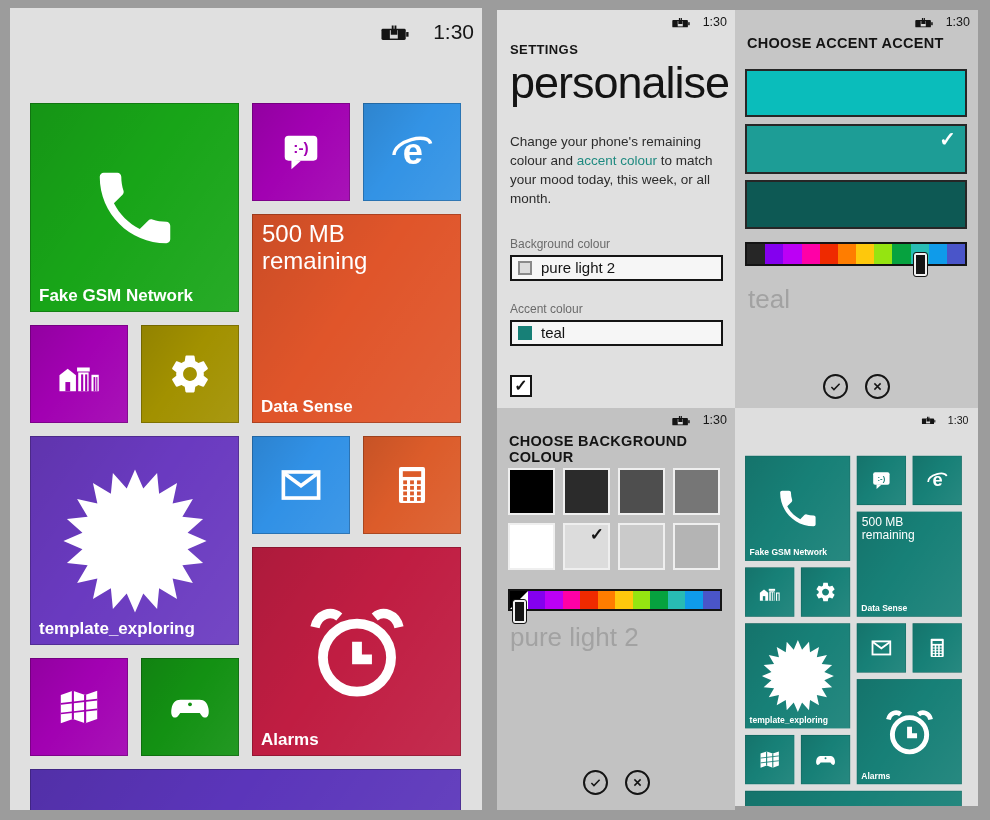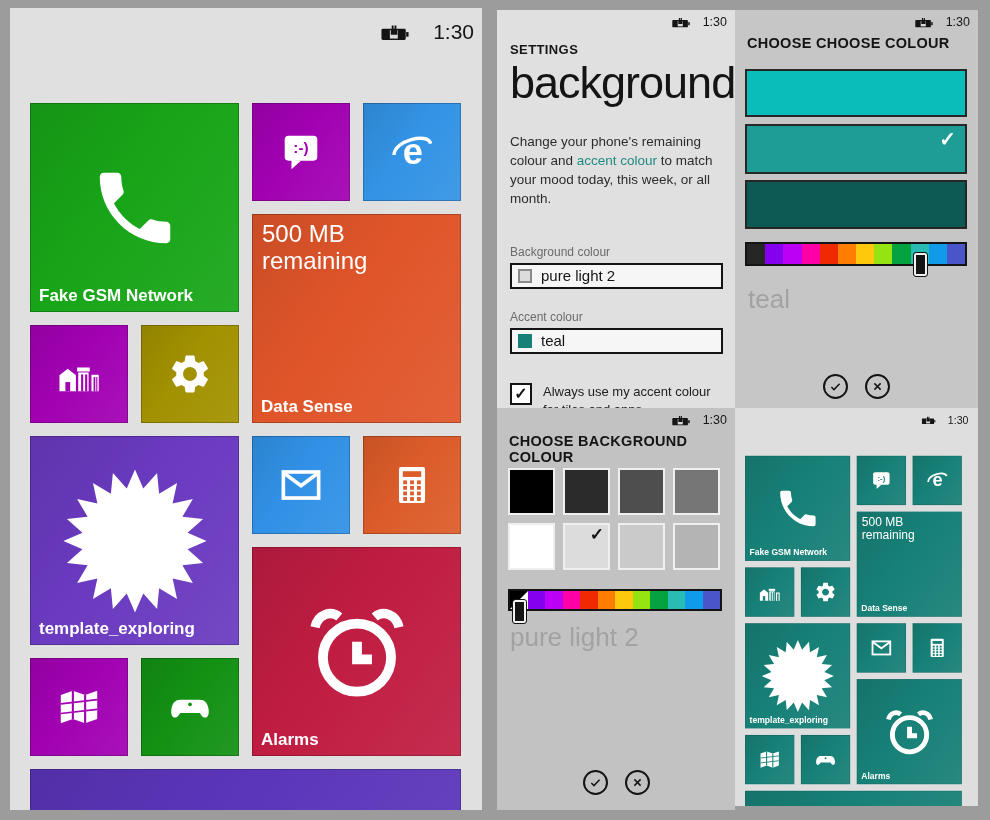--- a/index.html
+++ b/index.html
@@ -35,21 +35,21 @@
   .tile-headline{position:absolute;left:10px;top:6px;width:150px;color:#fff;font-size:24px;font-weight:400;line-height:1.14;}
   .mini-inner{position:absolute;left:0;top:0;width:472px;height:792px;transform:scale(0.503);transform-origin:0 0;}
 
   
   .pers-content{position:absolute;left:13px;top:32px;right:12px;}
   .kicker{font-size:13px;font-weight:700;letter-spacing:.4px;color:#161616;}
   .big-title{font-size:45px;font-weight:300;color:#141414;margin-top:0px;letter-spacing:-1px;}
   .pers-desc{margin-top:24px;width:208px;font-size:13.5px;line-height:1.4;color:#2c2c2c;}
   .accent-link{color:#1f8a80;}
   .field-label{font-size:12px;color:#6b6b6b;}
-  .field-bg{margin-top:36px;}
+  .field-bg{margin-top:28px;}
   .field-accent{margin-top:21px;}
   .select{margin-top:4px;height:26px;background:#f6f6f6;border:2px solid #141414;
           display:flex;align-items:center;gap:9px;padding-left:6px;box-sizing:border-box;}
   .select .swatch{width:14px;height:14px;display:inline-block;}
   .swatch-bordered{box-shadow:inset 0 0 0 2px #8a8a8a;}
   .select-value{font-size:15px;color:#141414;}
   .check-row{margin-top:29px;display:flex;gap:11px;align-items:flex-start;}
   .checkbox{width:18px;height:18px;background:#fff;border:2.5px solid #141414;flex:0 0 auto;
             display:flex;align-items:center;justify-content:center;font-size:16px;font-weight:700;color:#141414;line-height:1;}
   .check-label{font-size:13px;line-height:1.45;color:#202020;width:180px;}
@@ -222,59 +222,58 @@
           <rect x="0.5" y="5" width="26" height="12" rx="1.5" fill="#141414"></rect>
           <rect x="27" y="8.5" width="2.5" height="5" fill="#141414"></rect>
           <rect x="9.5" y="6.5" width="8.5" height="9" fill="#d9d9d9"></rect>
           <path d="M11.5 1.5 h2 v4 h1 v-4 h2 v4 h1 v6 h-7 v-6 h1 z" fill="#141414"></path>
         </svg>
       </span>
     <span class="time">1:30</span>
   </div>
   <div class="pers-content">
     <div class="kicker">SETTINGS</div>
-    <div class="big-title">background</div>
+    <div class="big-title">personalise</div>
     <div class="pers-desc"><span>Change your phone's remaining colour and </span><span class="accent-link">accent colour</span><span> to match your mood today, this week, or all month.</span></div>
 
     <div class="field-bg">
       <div class="field-label">Background colour</div>
       <div class="select">
         <span class="swatch swatch-bordered" id="bg-field-swatch" style="background: rgb(220, 220, 220);"></span>
         <span class="select-value">pure light 2</span>
       </div>
     </div>
 
     <div class="field-accent">
       <div class="field-label">Accent colour</div>
       <div class="select">
         <span class="swatch" id="accent-field-swatch" style="background: rgb(23, 128, 119);"></span>
         <span class="select-value">teal</span>
       </div>
     </div>
 
     <div class="check-row">
       <span class="checkbox">✓</span>
-      <span class="check-label">Always use my accent colour for tiles and apps</span>
     </div>
   </div>
 </div>
 
 <div class="panel" id="panel-accent-picker">
   <div class="statusbar sb-small">
     <span class="battery">
         <svg viewBox="0 0 30 18">
           <rect x="0.5" y="5" width="26" height="12" rx="1.5" fill="#141414"></rect>
           <rect x="27" y="8.5" width="2.5" height="5" fill="#141414"></rect>
           <rect x="9.5" y="6.5" width="8.5" height="9" fill="#d9d9d9"></rect>
           <path d="M11.5 1.5 h2 v4 h1 v-4 h2 v4 h1 v6 h-7 v-6 h1 z" fill="#141414"></path>
         </svg>
       </span>
     <span class="time">1:30</span>
   </div>
-  <div class="picker-title">CHOOSE CHOOSE COLOUR</div>
+  <div class="picker-title">CHOOSE ACCENT ACCENT</div>
   <div class="accent-swatches" id="accent-swatches">
       <div class="accent-swatch" style="height: 48px; background: rgb(10, 189, 187); margin-bottom: 7px;"></div>
       <div class="accent-swatch" style="height: 50px; background: rgb(29, 157, 150); margin-bottom: 6px;">
         <span class="sel-check">✓</span>
       </div>
       <div class="accent-swatch" style="height: 49px; background: rgb(13, 89, 84); margin-bottom: 6px;"></div>
     </div>
   <div class="strip" id="accent-strip">
       <div class="strip-seg" style="background: rgb(38, 38, 38);"></div>
       <div class="strip-seg" style="background: rgb(132, 0, 239);"></div>

